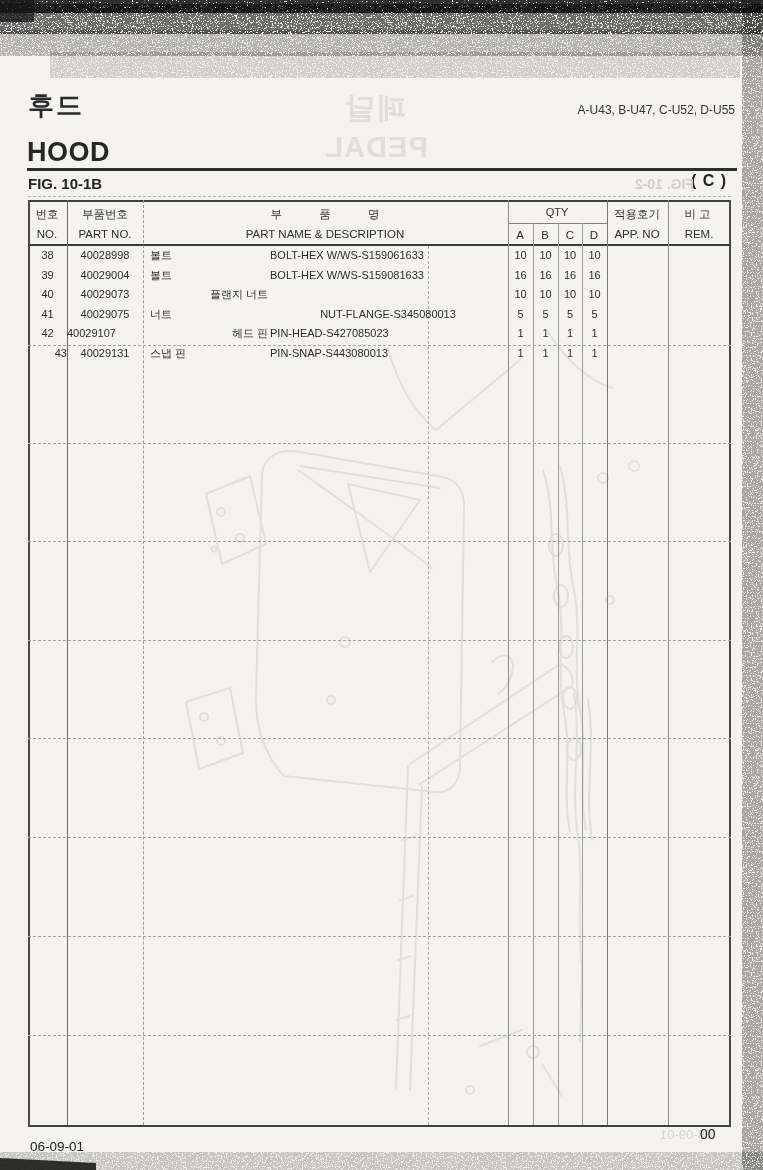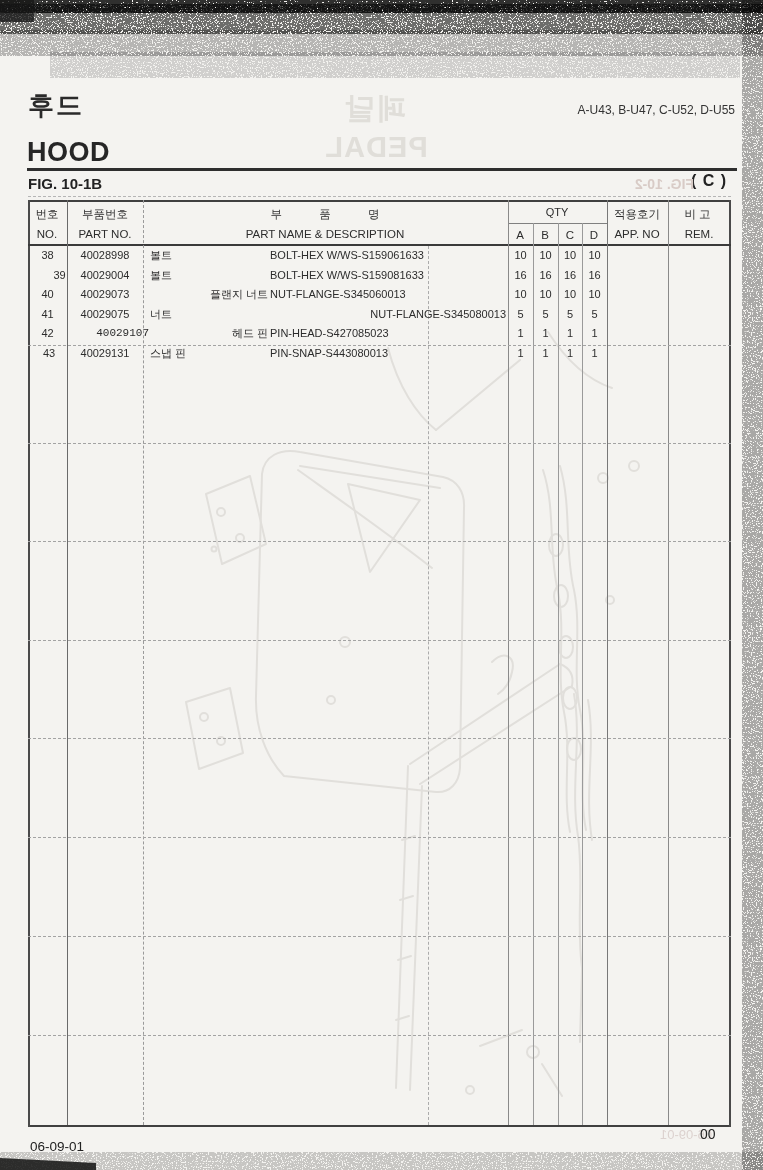--- a/index.html
+++ b/index.html
@@ -144,69 +144,68 @@
           <span style="left: 122px; width: 118px; text-align: left;">볼트</span>
           <span style="left: 242px; width: 236px; text-align: left;">BOLT-HEX W/WS-S159061633</span>
           <span style="left: 480px; width: 25px; text-align: center;">10</span>
           <span style="left: 505px; width: 25px; text-align: center;">10</span>
           <span style="left: 530px; width: 24px; text-align: center;">10</span>
           <span style="left: 554px; width: 25px; text-align: center;">10</span>
           <span style="left: 579px; width: 61px; text-align: center;"></span>
           <span style="left: 640px; width: 62px; text-align: center;"></span>
         </div>
         <div class="trow" style="top: 65.6px; height: 19.6px;">
-          <span style="left: 12px; width: 39px; text-align: center;">39</span>
+          <span style="left: 0px; width: 39px; text-align: center;">39</span>
           <span style="left: 39px; width: 76px; text-align: center;">40029004</span>
           <span style="left: 122px; width: 118px; text-align: left;">볼트</span>
           <span style="left: 242px; width: 236px; text-align: left;">BOLT-HEX W/WS-S159081633</span>
           <span style="left: 480px; width: 25px; text-align: center;">16</span>
           <span style="left: 505px; width: 25px; text-align: center;">16</span>
           <span style="left: 530px; width: 24px; text-align: center;">16</span>
           <span style="left: 554px; width: 25px; text-align: center;">16</span>
           <span style="left: 579px; width: 61px; text-align: center;"></span>
           <span style="left: 640px; width: 62px; text-align: center;"></span>
         </div>
         <div class="trow" style="top: 85.2px; height: 19.6px;">
           <span style="left: 0px; width: 39px; text-align: center;">40</span>
           <span style="left: 39px; width: 76px; text-align: center;">40029073</span>
           <span style="left: 122px; width: 118px; text-align: right;">플랜지 너트</span>
-          <span style="left: 242px; width: 236px; text-align: left;">NUT-FLANGE-S345060013</span>
           <span style="left: 480px; width: 25px; text-align: center;">10</span>
           <span style="left: 505px; width: 25px; text-align: center;">10</span>
           <span style="left: 530px; width: 24px; text-align: center;">10</span>
           <span style="left: 554px; width: 25px; text-align: center;">10</span>
           <span style="left: 579px; width: 61px; text-align: center;"></span>
           <span style="left: 640px; width: 62px; text-align: center;"></span>
         </div>
         <div class="trow" style="top: 104.8px; height: 19.6px;">
           <span style="left: 0px; width: 39px; text-align: center;">41</span>
           <span style="left: 39px; width: 76px; text-align: center;">40029075</span>
           <span style="left: 122px; width: 118px; text-align: left;">너트</span>
-          <span style="left: 242px; width: 236px; text-align: right;">NUT-FLANGE-S345080013</span>
+          <span style="left: 242px; width: 236px; text-align: center;">NUT-FLANGE-S345080013</span>
           <span style="left: 480px; width: 25px; text-align: center;">5</span>
           <span style="left: 505px; width: 25px; text-align: center;">5</span>
           <span style="left: 530px; width: 24px; text-align: center;">5</span>
           <span style="left: 554px; width: 25px; text-align: center;">5</span>
           <span style="left: 579px; width: 61px; text-align: center;"></span>
           <span style="left: 640px; width: 62px; text-align: center;"></span>
         </div>
         <div class="trow" style="top: 124.4px; height: 19.6px;">
           <span style="left: 0px; width: 39px; text-align: center;">42</span>
-          <span style="left: 45px; width: 76px; text-align: right; font-family: Liberation Mono, monospace;">40029107</span>
+          <span style="left: 39px; width: 76px; text-align: left;">40029107</span>
           <span style="left: 122px; width: 118px; text-align: right;">헤드 핀</span>
           <span style="left: 242px; width: 236px; text-align: left;">PIN-HEAD-S427085023</span>
           <span style="left: 480px; width: 25px; text-align: center;">1</span>
           <span style="left: 505px; width: 25px; text-align: center;">1</span>
           <span style="left: 530px; width: 24px; text-align: center;">1</span>
           <span style="left: 554px; width: 25px; text-align: center;">1</span>
           <span style="left: 579px; width: 61px; text-align: center;"></span>
           <span style="left: 640px; width: 62px; text-align: center;"></span>
         </div>
         <div class="trow" style="top: 144px; height: 19.6px;">
-          <span style="left: 0px; width: 39px; text-align: left; margin-left: 15px;">43</span>
+          <span style="left: 0px; width: 39px; text-align: right;">43</span>
           <span style="left: 39px; width: 76px; text-align: center;">40029131</span>
           <span style="left: 122px; width: 118px; text-align: left;">스냅 핀</span>
           <span style="left: 242px; width: 236px; text-align: left;">PIN-SNAP-S443080013</span>
           <span style="left: 480px; width: 25px; text-align: center;">1</span>
           <span style="left: 505px; width: 25px; text-align: center;">1</span>
           <span style="left: 530px; width: 24px; text-align: center;">1</span>
           <span style="left: 554px; width: 25px; text-align: center;">1</span>
           <span style="left: 579px; width: 61px; text-align: center;"></span>
           <span style="left: 640px; width: 62px; text-align: center;"></span>
         </div>

